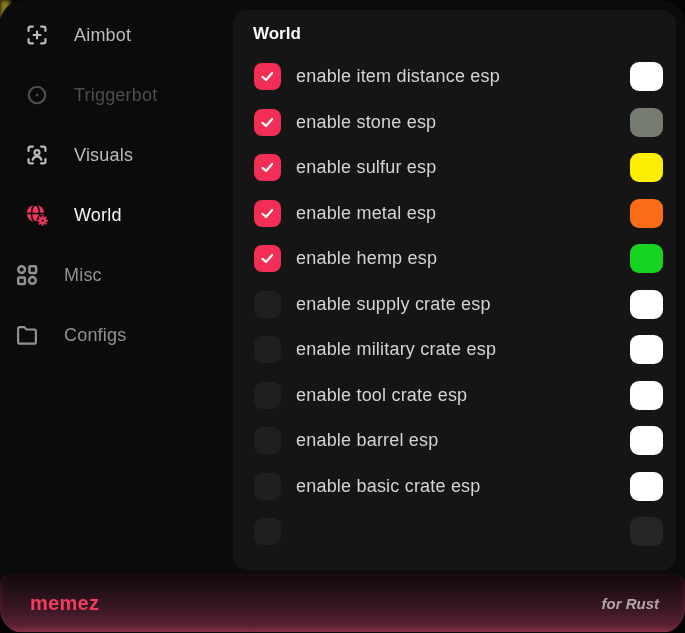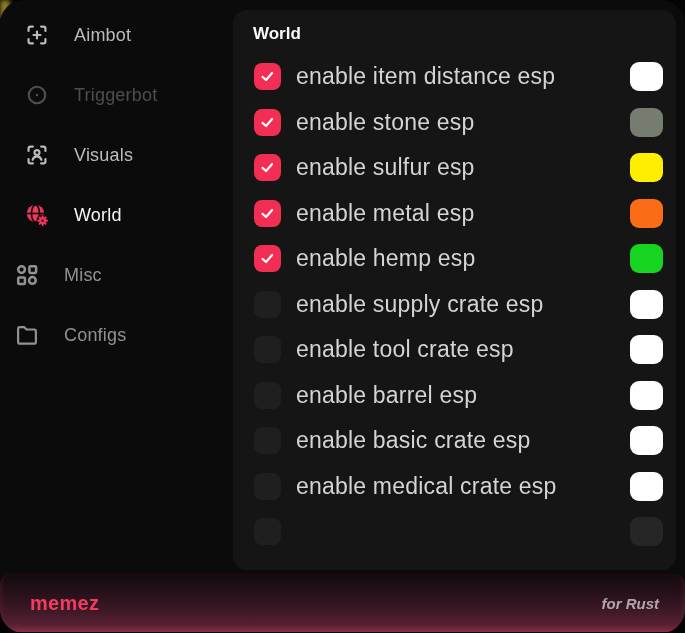--- a/index.html
+++ b/index.html
@@ -25,21 +25,21 @@
   .panel{position:absolute;left:233px;top:10px;width:443px;height:560px;
     background:#151515;border-radius:14px;overflow:hidden;}
   .panel-title{position:absolute;left:20px;top:14px;font-size:17px;font-weight:600;color:#fafafa;}
   .rows{position:absolute;left:0;top:44px;width:100%;}
   .row{position:relative;height:45.5px;display:flex;align-items:center;}
   .cb{width:27px;height:27px;border-radius:8px;margin-left:21px;flex:0 0 auto;
     background:#1f1f1f;display:flex;align-items:center;justify-content:center;cursor:pointer;}
   .cb svg{width:17px;height:17px;display:none;}
   .cb.checked{background:#f22e55;}
   .cb.checked svg{display:block;}
-  .rlabel{margin-left:15px;font-size:23px;color:#d4d4d4;letter-spacing:.2px;}
+  .rlabel{margin-left:15px;font-size:18px;color:#d4d4d4;letter-spacing:.2px;}
   .swatch{position:absolute;right:13px;width:33px;height:29px;border-radius:9px;cursor:pointer;}
 
   
   .footer{position:absolute;left:0;top:574px;width:685px;height:58px;
     border-radius:10px 10px 13px 13px;
     background:linear-gradient(180deg,#140a0e 0%,#241019 30%,#3c1826 62%,#592234 90%,#6d2a40 100%);
     box-shadow:inset 0 -3px 7px -1px rgba(244,63,94,.30);
     display:flex;align-items:center;justify-content:space-between;
     padding:0 26px 0 30px;box-sizing:border-box;}
   .brand{font-size:20px;font-weight:700;color:#f23c5e;letter-spacing:.3px;}
@@ -177,42 +177,42 @@
     <span class="cb">
       
     </span>
     <span class="rlabel">enable supply crate esp</span>
     <span class="swatch" style="background: rgb(255, 255, 255);"></span>
   </div>
           <div class="row">
     <span class="cb">
       
     </span>
+    <span class="rlabel">enable military crate esp</span>
+    <span class="swatch" style="background: rgb(255, 255, 255);"></span>
+  </div>
+          <div class="row">
+    <span class="cb">
+      
+    </span>
     <span class="rlabel">enable tool crate esp</span>
     <span class="swatch" style="background: rgb(255, 255, 255);"></span>
   </div>
           <div class="row">
     <span class="cb">
       
     </span>
     <span class="rlabel">enable barrel esp</span>
     <span class="swatch" style="background: rgb(255, 255, 255);"></span>
   </div>
           <div class="row">
     <span class="cb">
       
     </span>
     <span class="rlabel">enable basic crate esp</span>
-    <span class="swatch" style="background: rgb(255, 255, 255);"></span>
-  </div>
-          <div class="row">
-    <span class="cb">
-      
-    </span>
-    <span class="rlabel">enable medical crate esp</span>
     <span class="swatch" style="background: rgb(255, 255, 255);"></span>
   </div>
           <div class="row">
     <span class="cb">
       
     </span>
     <span class="rlabel"></span>
     <span class="swatch" style="background: rgb(38, 38, 38);"></span>
   </div>
         </div>

